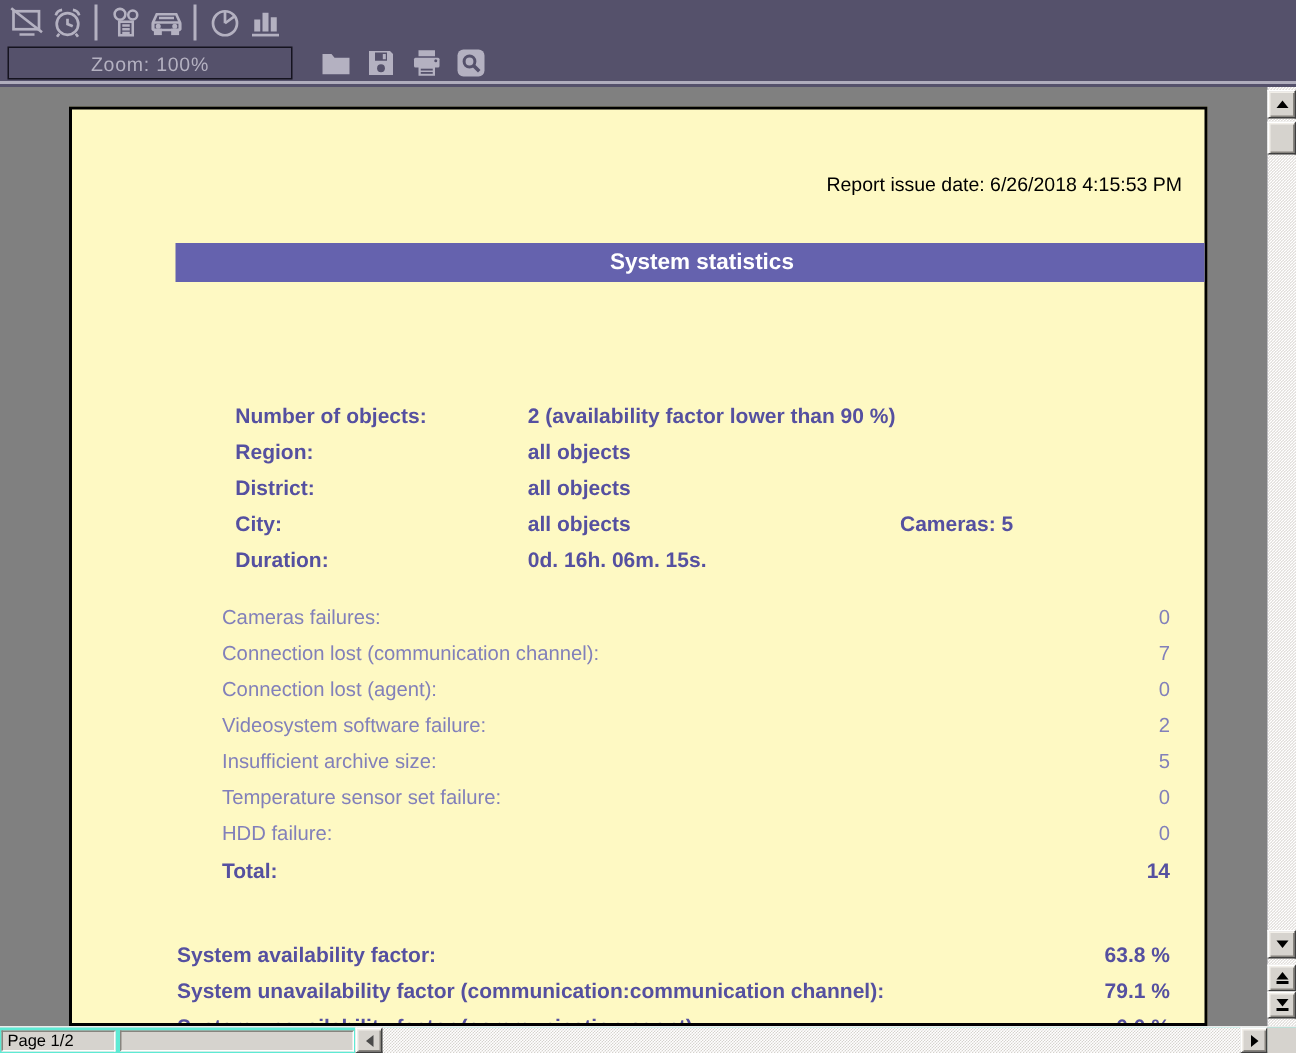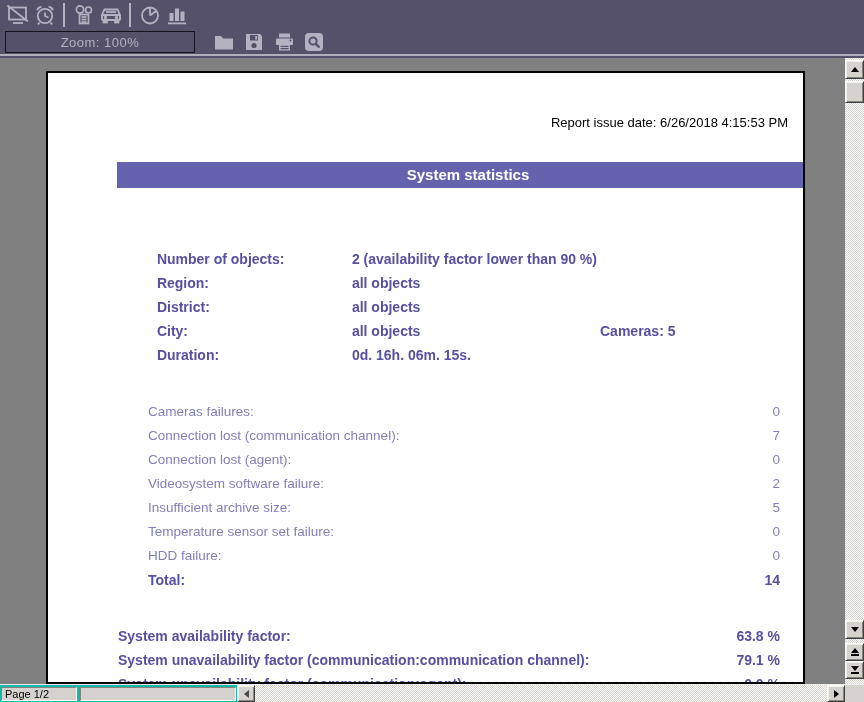--- a/index.html
+++ b/index.html
@@ -21,29 +21,29 @@
   }
   .tb2-icons{display:flex;align-items:center;margin-left:14px;}
   .tb2-icons .tbtn{width:30px;}
   
   .content{
     position:absolute;left:0;top:58px;width:845px;height:626px;
     background:#808080;overflow:hidden;
   }
   .page{
     position:absolute;left:46px;top:13px;width:755px;height:609px;
-    background:#ffffff;border:2px solid #000;overflow:hidden;
+    background:#fef9c3;border:2px solid #000;overflow:hidden;
   }
   .issue-date{position:absolute;top:42px;right:15px;font-size:13px;color:#000;}
   .title-bar{
     position:absolute;top:89px;left:69px;width:702px;height:26px;
     background:#6562ae;color:#fff;font-size:15px;font-weight:bold;
     text-align:center;line-height:26px;
   }
-  .info{position:absolute;top:150px;left:70px;right:23px;}
+  .info{position:absolute;top:168px;left:70px;right:23px;}
   .info-row{position:relative;height:24px;line-height:24px;font-size:14px;font-weight:bold;color:#5550a0;white-space:pre;}
   .info-row .lbl{display:inline-block;width:195px;}
   .cameras{position:absolute;left:482px;top:0;}
   .failures{position:absolute;top:327px;left:70px;right:23px;}
   .f-head{height:24px;line-height:24px;font-size:14px;font-weight:bold;color:#5550a0;}
   .f-row{position:relative;height:24px;line-height:24px;font-size:13.5px;color:#8280ba;padding-left:30px;}
   .f-row .val{position:absolute;right:0;top:0;}
   .f-total{color:#5550a0;font-weight:bold;font-size:14px;}
   .summary{position:absolute;top:551px;left:70px;right:23px;}
   .s-row{position:relative;height:24px;line-height:24px;font-size:14px;font-weight:bold;color:#5550a0;}
@@ -63,21 +63,21 @@
     box-shadow:inset 1px 1px 0 #f2efe9,inset -1px -1px 0 #87847e;
     display:flex;align-items:center;justify-content:center;flex-direction:column;
     padding:0;cursor:pointer;
   }
   .tri-up{width:0;height:0;border-left:4px solid transparent;border-right:4px solid transparent;border-bottom:5px solid #000;}
   .tri-dn{width:0;height:0;border-left:4px solid transparent;border-right:4px solid transparent;border-top:5px solid #000;}
   .tri-lf{width:0;height:0;border-top:4px solid transparent;border-bottom:4px solid transparent;border-right:5px solid #4a4a4a;}
   .tri-rt{width:0;height:0;border-top:4px solid transparent;border-bottom:4px solid transparent;border-left:5px solid #000;}
   .pgbar{width:8px;height:2px;background:#000;margin-top:1px;}
   .statusbar{
-    position:absolute;left:0;bottom:0;width:864px;height:18px;background:#14b8a6;
+    position:absolute;left:0;bottom:0;width:864px;height:18px;background:#5eead4;
     border-top:1px solid #ececec;box-sizing:border-box;
   }
   .panel{
     position:absolute;top:2px;height:14px;background:#d6d3ce;box-sizing:border-box;
     border:1px solid;border-color:#87847e #ffffff #ffffff #87847e;
     font-size:11px;color:#000;line-height:12px;padding-left:3px;
   }
   .hsb{position:absolute;left:237px;top:0;width:608px;height:17px;}
   .hsb .sb-btn{width:18px;height:17px;top:0;}
   .corner{position:absolute;left:845px;top:0;width:19px;height:18px;background:#d6d3ce;}

